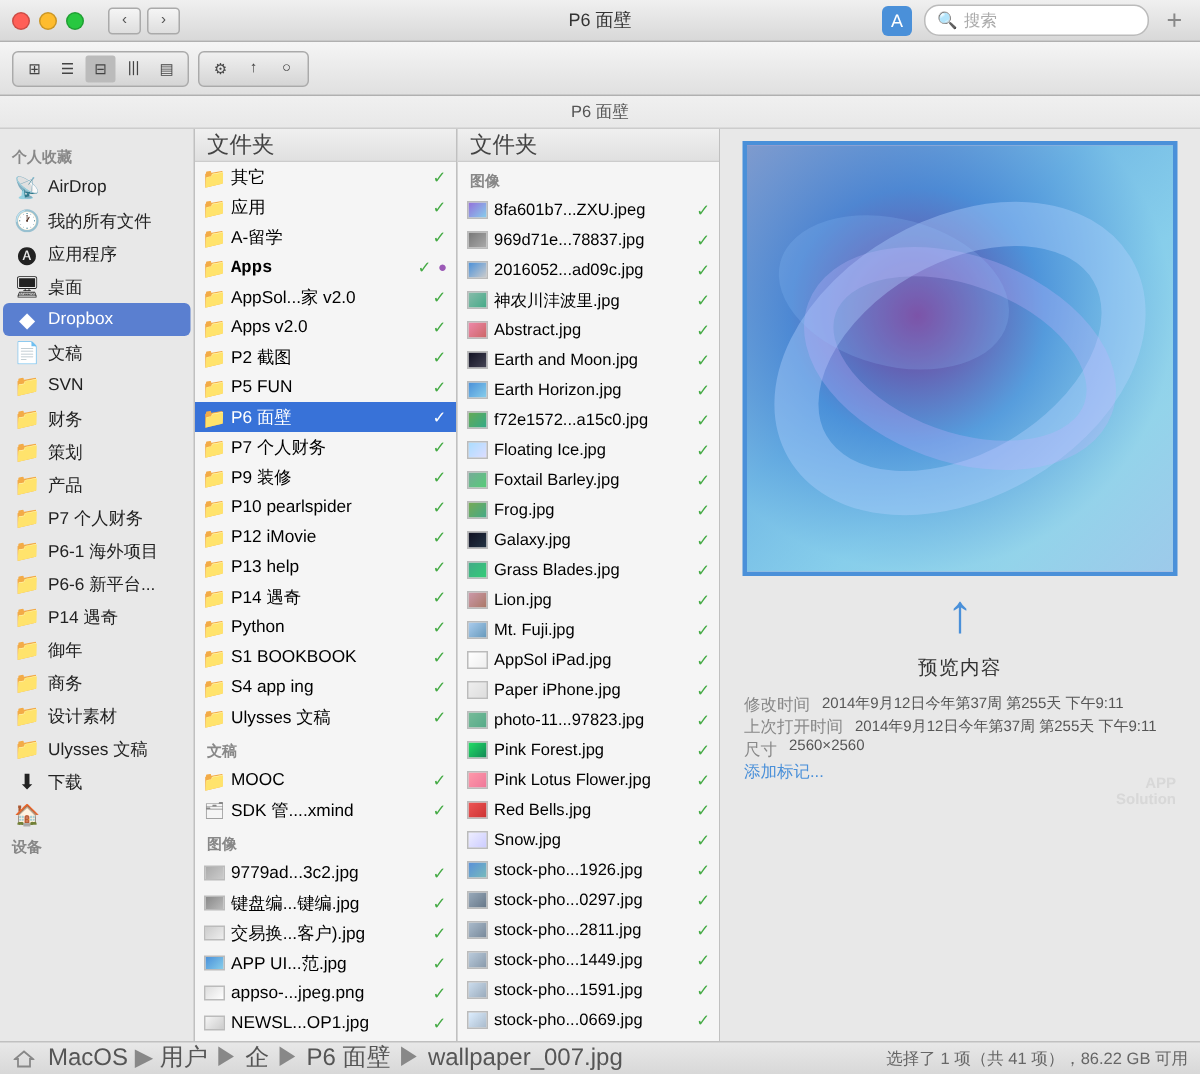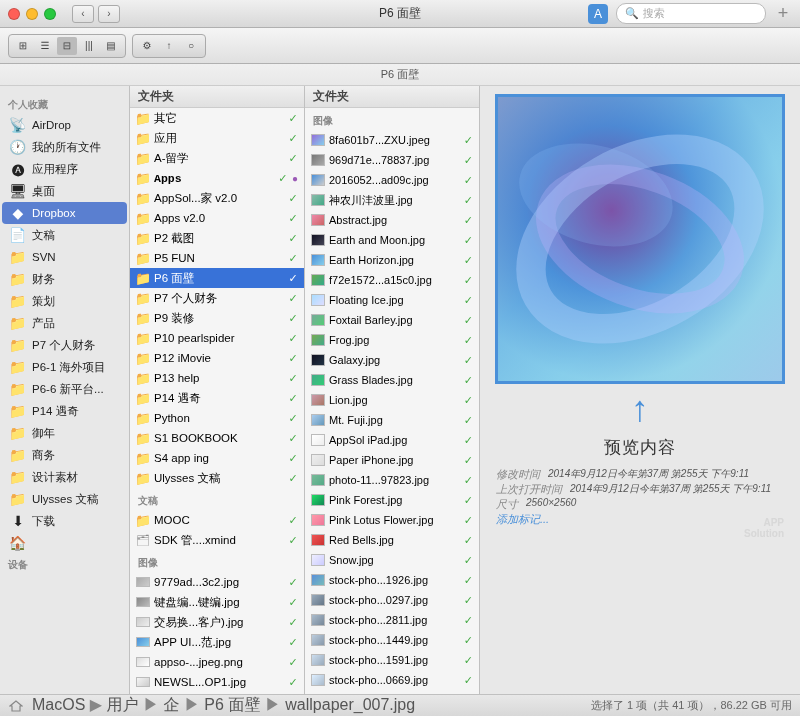--- a/index.html
+++ b/index.html
@@ -183,22 +183,22 @@
       overflow-y: auto;
       background: #f5f5f5;
     }
     .col-panel-header {
       height: 22px;
       background: linear-gradient(to bottom, #f0f0f0, #e0e0e0);
       border-bottom: 1px solid #ccc;
       display: flex;
       align-items: center;
       padding: 0 8px;
-      font-size: 12px;
-      font-weight: 700;
+      font-size: 15px;
+      font-weight: 400;
       color: #444;
       position: sticky;
       top: 0;
     }
     .col-item {
       display: flex;
       align-items: center;
       padding: 2px 6px;
       gap: 4px;
       cursor: pointer;
@@ -325,21 +325,21 @@
       width: 100%;
       padding: 0 8px;
     }
     .preview-meta-row {
       display: flex;
       gap: 4px;
     }
     .meta-label { color: #888; }
     .meta-link { color: #4a90d9; cursor: pointer; }
     .preview-text-block {
-      font-size: 17px;
+      font-size: 13px;
       color: #333;
       text-align: left;
       font-weight: 400;
       letter-spacing: 1px;
       margin-top: 2px;
     }
 
     
     .statusbar {
       height: 22px;
@@ -817,21 +817,21 @@
             <ellipse cx="100" cy="100" rx="80" ry="50" fill="rgba(150,200,255,0.2)" transform="rotate(15 100 100)"></ellipse>
           </svg>
         </div>
       </div>
       <div style="text-align:center;">
         <div class="preview-arrow">↑</div>
       </div>
       <div class="preview-text-block">预览内容</div>
       <div class="preview-watermark" style="position:absolute;bottom:155px;right:16px;font-size:10px;color:rgba(200,200,200,0.5);font-weight:700;text-align:right;">APP<br>Solution</div>
 
-      <div class="preview-meta" style="margin-top:4px;font-style:italic;">
+      <div class="preview-meta" style="margin-top:4px;">
         <div class="preview-meta-row">
           <span class="meta-label">修改时间</span>
           <span style="color:#555;font-size:10px;margin-left:4px;">2014年9月12日今年第37周 第255天 下午9:11</span>
         </div>
         <div class="preview-meta-row">
           <span class="meta-label">上次打开时间</span>
           <span style="color:#555;font-size:10px;margin-left:4px;">2014年9月12日今年第37周 第255天 下午9:11</span>
         </div>
         <div class="preview-meta-row">
           <span class="meta-label">尺寸</span>

